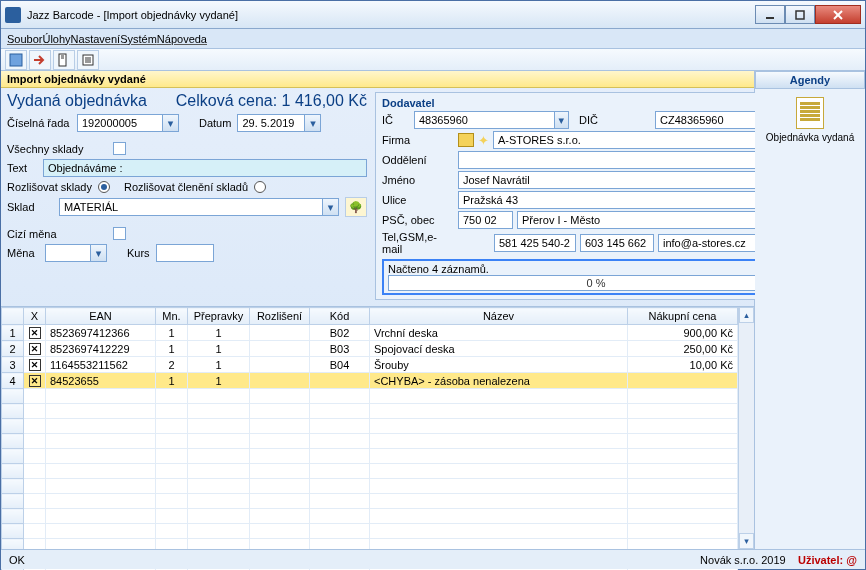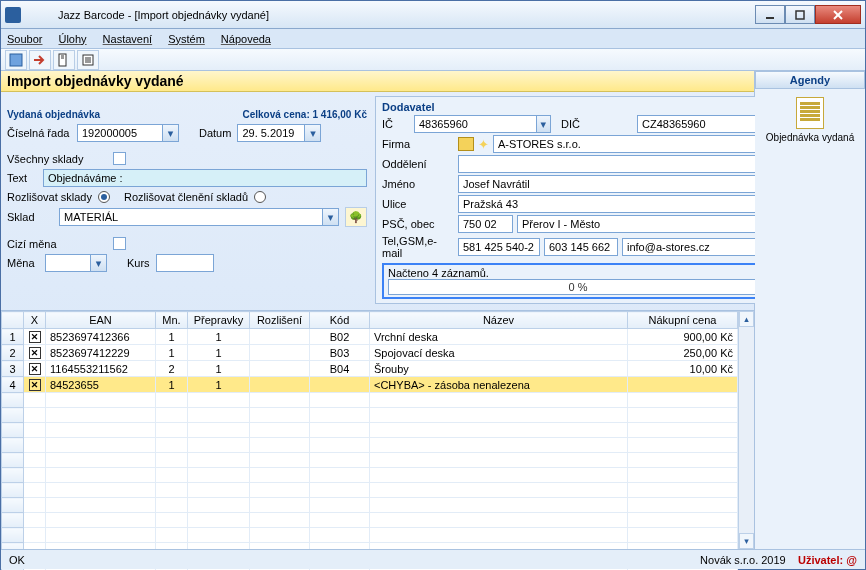--- a/index.html
+++ b/index.html
@@ -20,21 +20,20 @@
     display: flex;
     flex-direction: column;
   }
   .titlebar {
     height: 28px;
     background: linear-gradient(#f5f9fe, #d7e6f5);
     border-bottom: 1px solid #8aa8cd;
     display: flex;
     align-items: center;
     padding: 0 4px;
-    gap: 31px;
   }
   .titlebar .app-icon {
     width: 16px; height: 16px;
     background: #2b5f9e;
     border-radius: 2px;
     margin-right: 6px;
   }
   .titlebar .title-text { flex: 1; color: #000; }
   .win-btns { display: flex; gap: 0; }
   .win-btn {
@@ -52,21 +51,21 @@
     width: 46px;
   }
   .win-btn svg { display: block; }
   .menubar {
     height: 20px;
     background: #d9e7f7;
     border-bottom: 1px solid #a9c2e0;
     display: flex;
     align-items: center;
     padding: 0 6px;
-    gap: 16px;
+    gap: 0;
   }
   .menubar span { text-decoration: underline; text-decoration-color: #5a5a5a; cursor: default; }
   .toolbar {
     height: 22px;
     background: linear-gradient(#f6fafe, #e4eef9);
     border-bottom: 1px solid #a9c2e0;
     display: flex;
     align-items: center;
     padding: 0 4px;
     gap: 2px;
@@ -87,21 +86,21 @@
     display: flex;
     flex-direction: column;
     border-right: 1px solid #a9c2e0;
     min-width: 0;
   }
   .section-header {
     background: linear-gradient(#fff6cc, #ffe98a);
     border-bottom: 1px solid #d4c05a;
     padding: 2px 6px;
     font-weight: bold;
-    font-size: 14px;
+    font-size: 11px;
   }
   .form-top {
     display: flex;
     padding: 4px 6px 6px 6px;
     gap: 8px;
   }
   .form-left {
     flex: 0 0 360px;
     display: flex;
     flex-direction: column;
@@ -109,24 +108,23 @@
   }
   .form-right {
     flex: 1;
     border: 1px solid #a9c2e0;
     padding: 4px 6px;
     background: #eaf2fb;
   }
   .hdr-row {
     display: flex;
     justify-content: space-between;
-    font-weight: bold;
+    font-weight: normal;
     color: #0b3f85;
-    font-size: 10px;
-    margin-top: 13px;
+    font-size: 16px;
   }
   .field-row { display: flex; align-items: center; gap: 6px; }
   .label { color: #000; }
   .input {
     border: 1px solid #7ba5d6;
     background: #fff;
     height: 18px;
     padding: 1px 4px;
     font-family: inherit;
     font-size: 11px;
@@ -447,21 +445,21 @@
           <div class="sup-row">
             <span class="label">PSČ, obec</span>
             <input class="input" style="width: 55px;" value="750 02">
             <div class="combo sup-val">
               <input class="input" style="width: 100%;" value="Přerov I - Město">
               <span class="arrow">▾</span>
             </div>
           </div>
           <div class="sup-row">
             <span class="label">Tel,GSM,e-mail</span>
-            <input class="input" style="width: 82px;" value="581 425 540-2">
+            <input class="input" style="width: 82px; margin-left: 36px;" value="581 425 540-2">
             <input class="input" style="width: 74px;" value="603 145 662">
             <input class="input sup-val" value="info@a-stores.cz" style="">
           </div>
           <div class="progress-wrap">
             <div>Načteno 4 záznamů.</div>
             <div class="progress-bar">
                 <span>0 %</span>
               </div>
           </div>
         </div>

